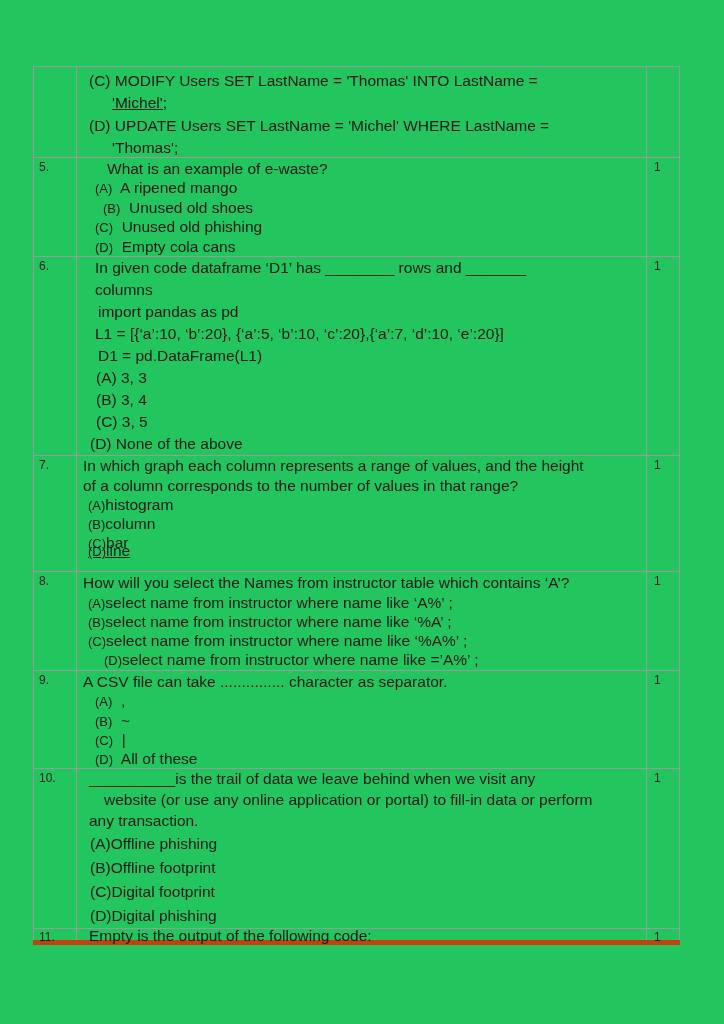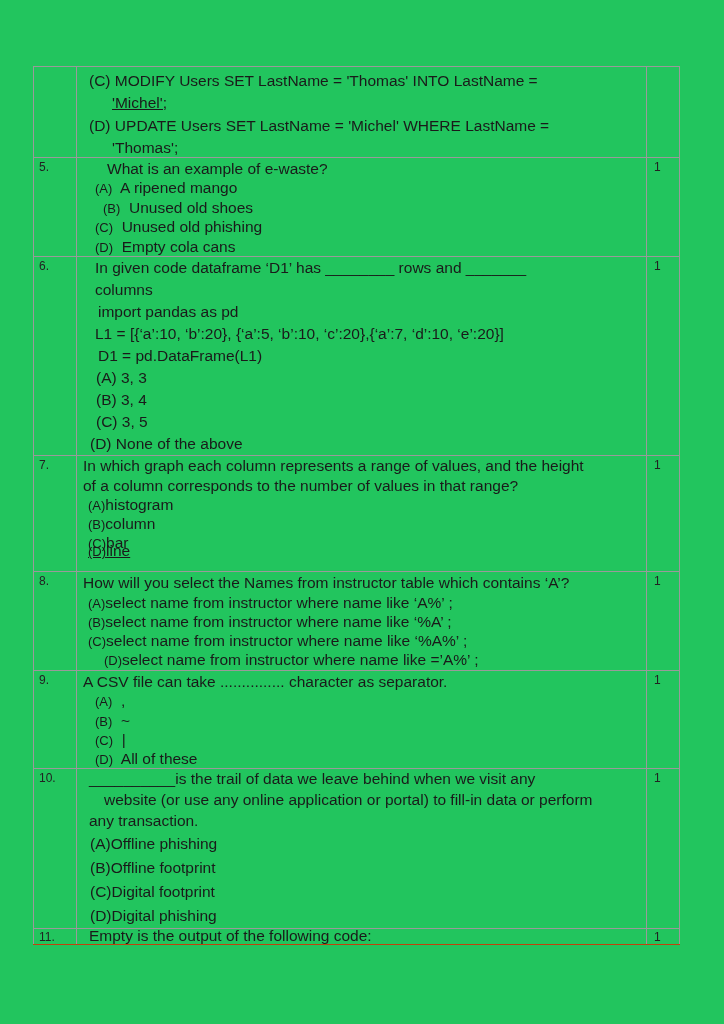--- a/index.html
+++ b/index.html
@@ -2,21 +2,21 @@
 <html><head>
 <meta charset="utf-8">
 <style>
   html, body { margin:0; padding:0; background:#ffffff; }
   body { width:724px; height:1024px; position:relative; overflow:hidden;
          font-family:"Liberation Sans", sans-serif; color:#1a1a1a; }
   .page { position:absolute; left:0; top:0; width:724px; height:1024px; background:#22c55e; }
   .grid { position:absolute; left:33px; top:66px; width:647px; }
   .row { position:absolute; left:0; width:647px; box-sizing:border-box;
          border-top:1px solid #9a9a9a; }
-  .row.last { border-bottom:1px solid #c2410c; }
+  .row.last { border-bottom:5px solid #c2410c; }
   .vline { position:absolute; top:0; bottom:0; width:0; border-left:1px solid #9a9a9a; }
   .v0 { left:0; } .v1 { left:43px; } .v2 { left:613px; } .v3 { left:646px; }
   .num { position:absolute; left:6px; top:2px; font-size:12px; color:#222; }
   .marks { position:absolute; left:621px; top:2px; font-size:12px; color:#222; }
   .content { position:absolute; left:49px; top:0; width:560px; }
   .line { position:absolute; white-space:nowrap; font-size:15.5px; line-height:18px; color:#1a1a1a; }
   .lbl { font-size:13px; }
   .lbl-big { font-size:15.5px; }
 </style>
 </head>

